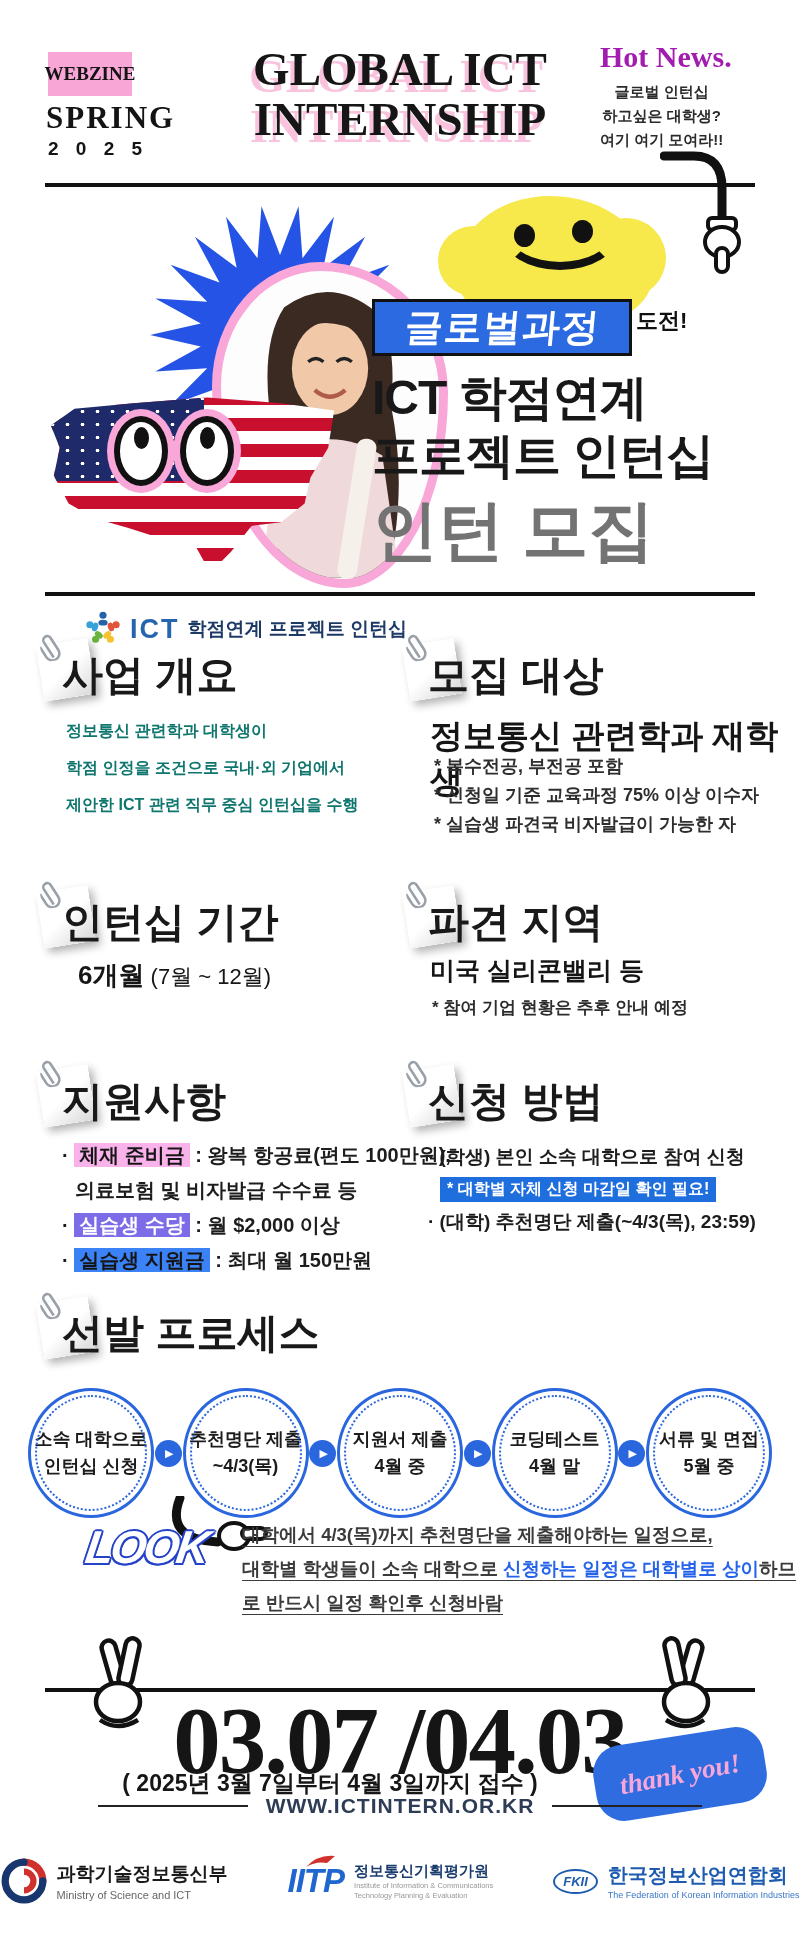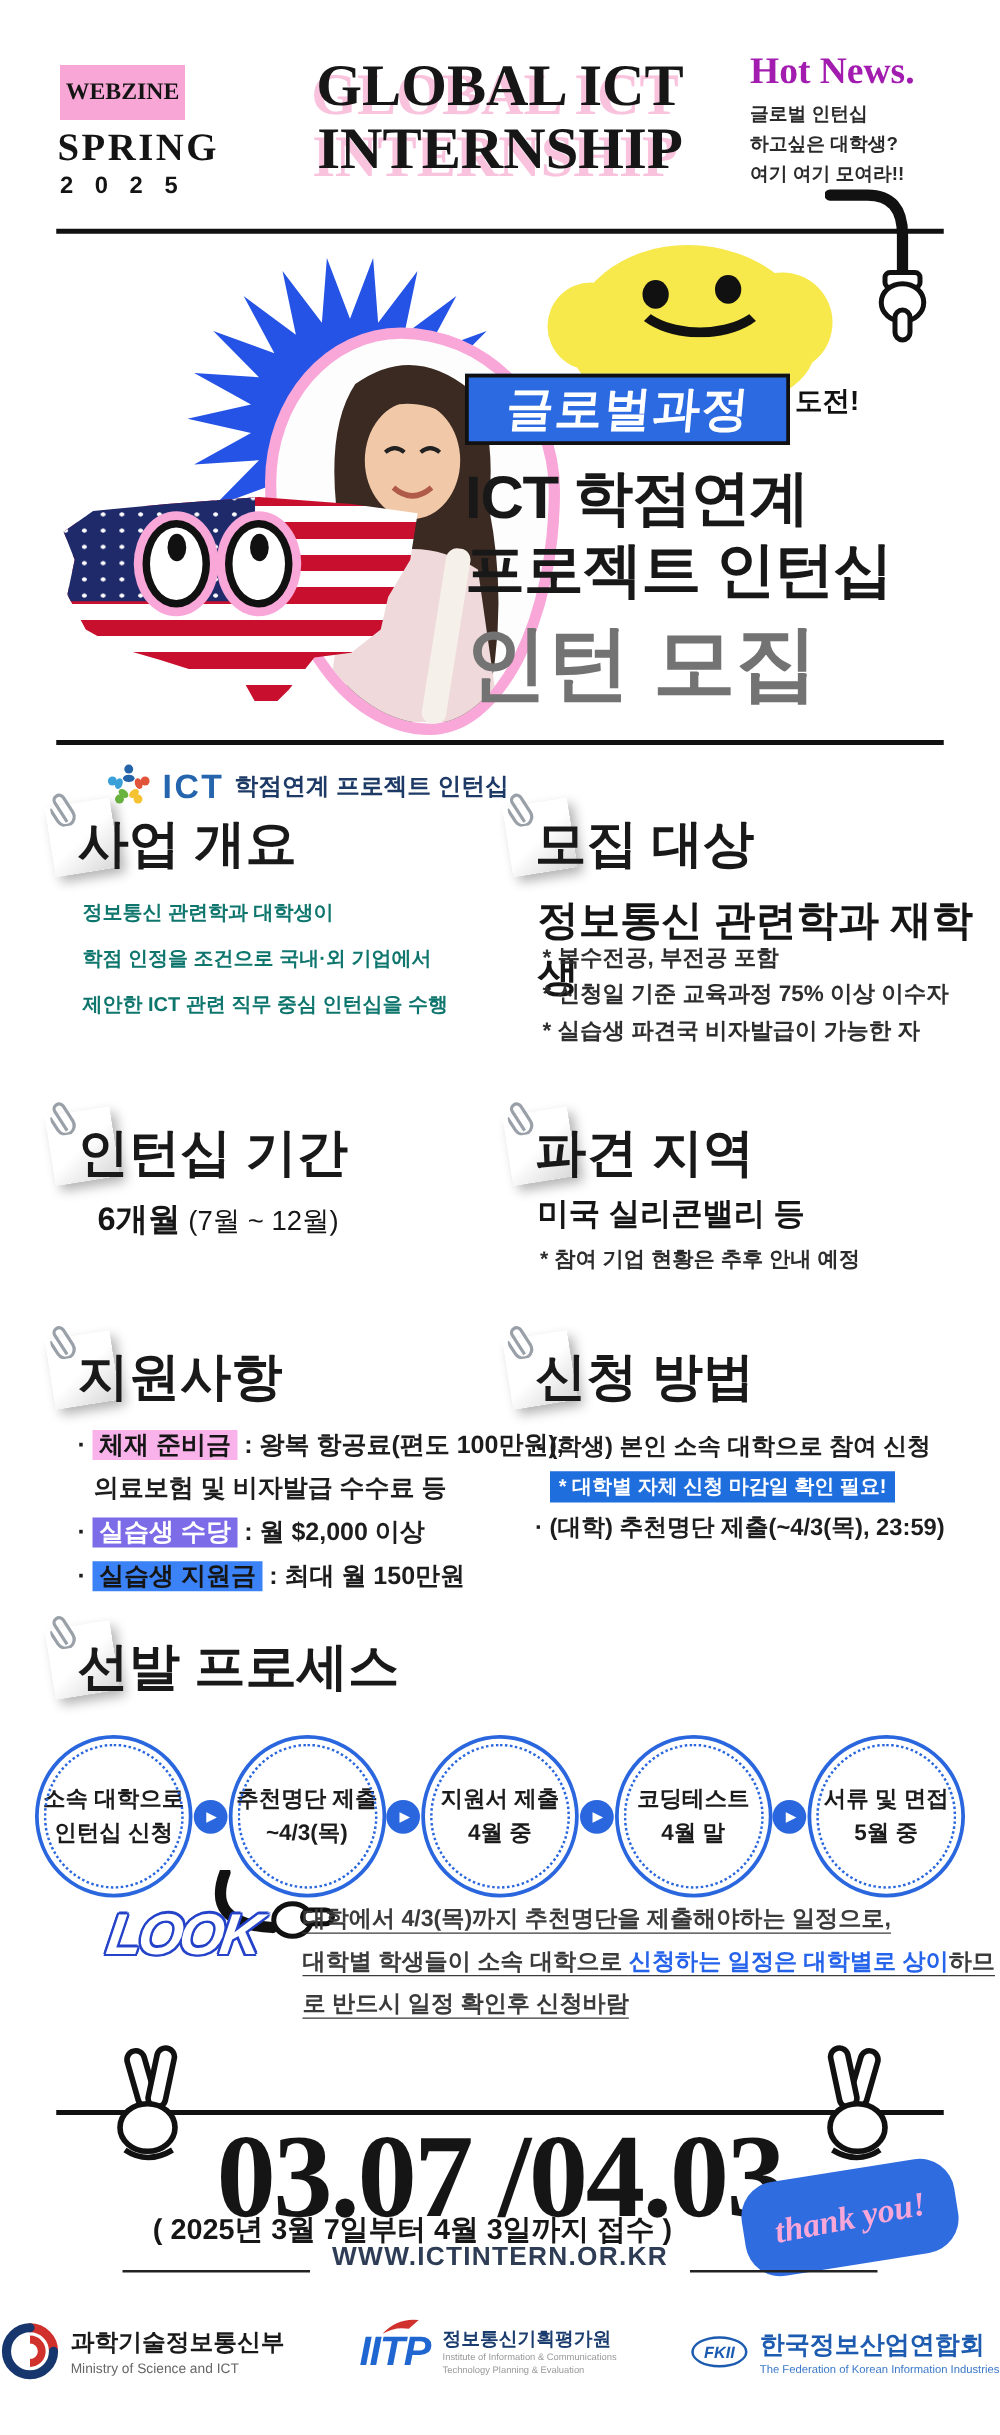--- a/index.html
+++ b/index.html
@@ -1,33 +1,33 @@
 <!DOCTYPE html>
 <html><head>
 <meta charset="utf-8">
 <style>
   html,body { margin:0; padding:0; background:#ffffff; }
   .page { position:relative; width:800px; height:1948px; margin:0 auto; background:#fff;
           font-family:"Liberation Sans", sans-serif; overflow:hidden; }
   .abs { position:absolute; }
 
   
-  .webzine-box { left:48px; top:52px; width:100px; height:44px; background:#f7a6d6;
+  .webzine-box { left:48px; top:52px; width:84px; height:44px; background:#f7a6d6;
                  display:flex; align-items:center; justify-content:center;
                  font-family:"Liberation Serif", serif; font-weight:700; font-size:19px; color:#141414; }
   .season { left:46px; top:100px; font-family:"Liberation Serif", serif; font-weight:700;
             font-size:31px; letter-spacing:2px; color:#141414; }
   .year { left:48px; top:138px; font-weight:700; font-size:19px; letter-spacing:6px; color:#141414; }
   .main-title { left:170px; top:44px; width:460px; text-align:center;
                 font-family:"Liberation Serif", serif; font-weight:700; color:#161616;
                 font-size:47px; line-height:50px; letter-spacing:0px;
                 text-shadow:-4px 7px 0 #f9c3de; }
   .hotnews-title { left:600px; top:40px; font-family:"Liberation Serif", serif;
                    font-weight:700; font-size:30px; color:#a21caf; }
-  .hotnews-lines { left:600px; top:80px; font-size:15px; line-height:24px; color:#2a2a2a; font-weight:600; }
+  .hotnews-lines { left:600px; top:80px; font-size:15px; line-height:24px; color:#2a2a2a; font-weight:600;text-align:center; }
   .rule { height:4px; background:#111; left:45px; width:710px; }
   .rule1 { top:183px; } .rule2 { top:592px; } .rule3 { top:1688px; }
 
   
   .starburst { left:148px; top:203px; }
   .photo { left:212px; top:262px; width:218px; height:308px; background:#fdfdfd;
            border:9px solid #f9a6d8; overflow:hidden;
            border-radius:46% 54% 44% 56% / 38% 40% 60% 62%; }
   .usmap { left:45px; top:392px; width:295px; height:186px;
            clip-path:polygon(2% 18%,10% 9%,30% 6%,55% 3%,80% 6%,98% 10%,96% 30%,90% 46%,88% 60%,80% 70%,70% 72%,63% 86%,56% 97%,50% 80%,40% 79%,28% 73%,17% 68%,8% 60%,3% 45%,5% 30%); }
@@ -110,21 +110,21 @@
 
   
   .dates { left:0; top:1686px; width:800px; text-align:center;
            font-family:"Liberation Serif", serif; font-weight:700; font-size:95px;
            letter-spacing:-2px; color:#151515; }
   .date-note { left:0; top:1768px; width:660px; text-align:center; font-size:23px; font-weight:900; color:#161616; }
   .thankyou { left:594px; top:1736px; width:172px; height:76px; background:#2f6ce0; border-radius:28px;
               transform:rotate(-9deg); display:flex; align-items:center; justify-content:center; }
   .thankyou span { font-family:"Liberation Serif", serif; font-style:italic; font-weight:700;
                    font-size:27px; color:#f9a6d8; transform:rotate(-2deg); }
-  .website-row { left:0; top:1794px; width:800px; display:flex; align-items:flex-end; justify-content:center; gap:18px; }
+  .website-row { left:0; top:1794px; width:800px; display:flex; align-items:center; justify-content:center; gap:18px; }
   .website-row .wline { width:150px; height:2px; background:#222; }
   .website { font-size:21px; font-weight:700; color:#2e3d55; letter-spacing:1px; }
 
   .logos { left:0; top:1858px; width:800px; display:flex; justify-content:center; gap:60px; align-items:center; }
   .logo-item { display:flex; align-items:center; gap:10px; }
   .logo-name { font-size:19px; font-weight:600; color:#1a1a1a; }
   .logo-sub { font-size:11px; color:#666; margin-top:2px; }
   .iitp-word { font-size:33px; font-weight:900; font-style:italic; color:#1f66d0; letter-spacing:-1px; position:relative; }
   .iitp-swoosh { position:absolute; top:-8px; left:18px; }
   .iitp-kr { font-size:15px; font-weight:800; color:#1b3c6e; }

